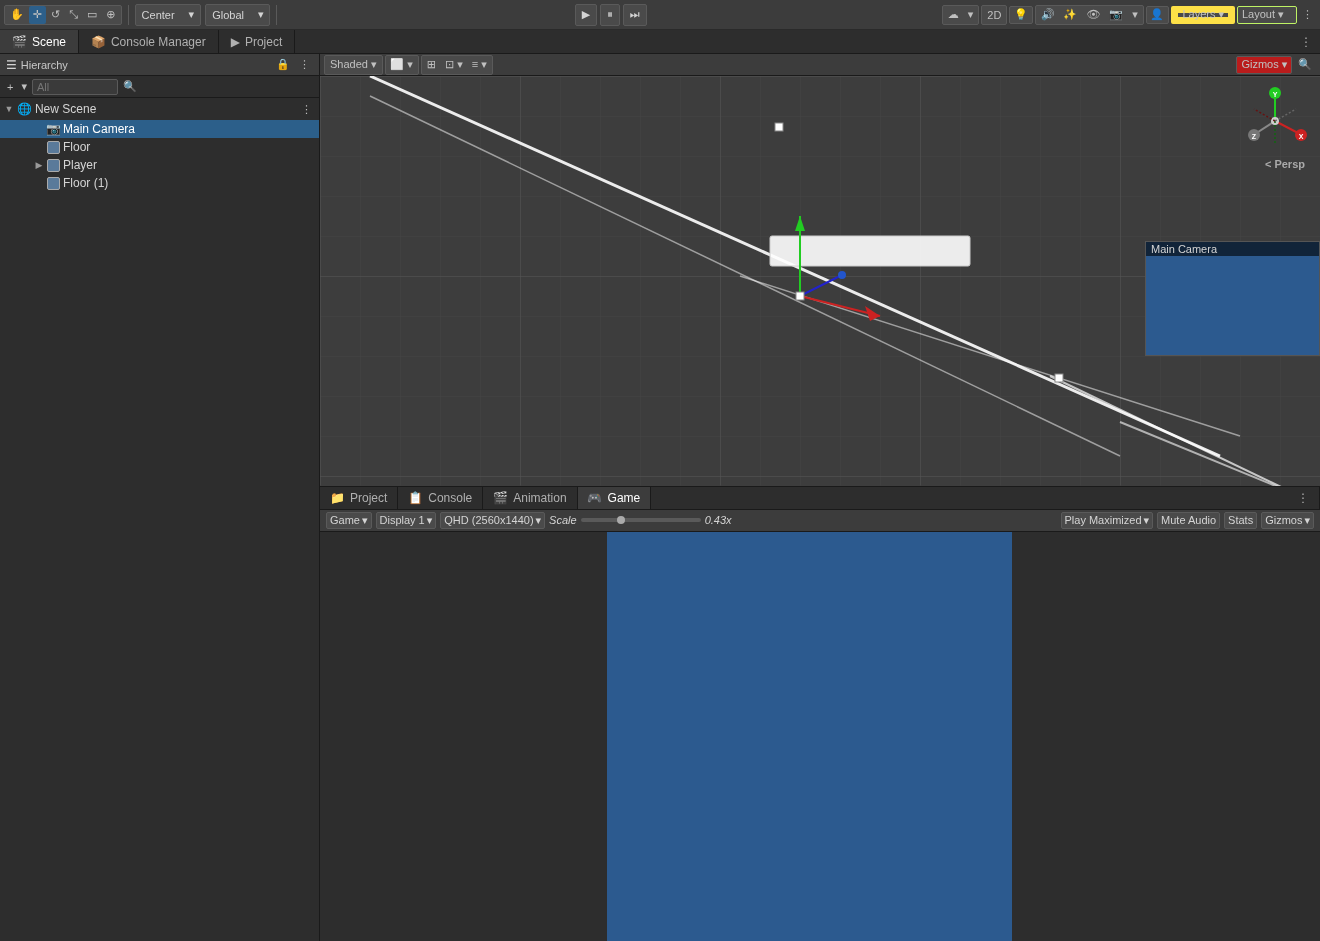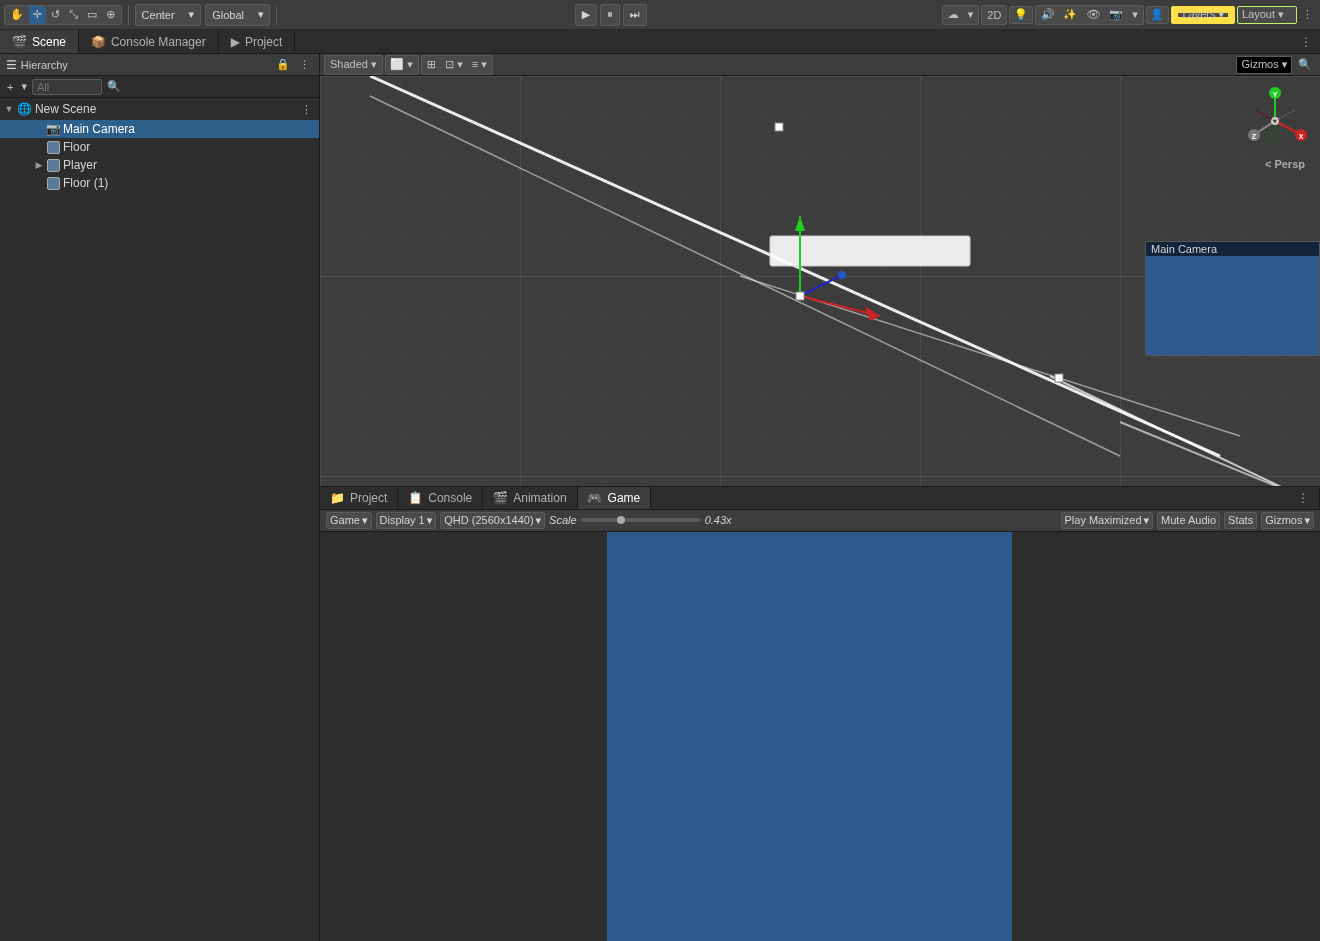--- a/index.html
+++ b/index.html
@@ -313,21 +313,21 @@
       height: 18px;
     }
 
     .search-box {
       background: #3a3a3a;
       border: 1px solid #5a5a5a;
       color: #d4d4d4;
       font-size: 11px;
       padding: 1px 4px;
       border-radius: 2px;
-      width: 70px;
+      width: 86px;
       height: 16px;
     }
 
     
     .scene-tb-group {
       display: flex;
       align-items: center;
       gap: 1px;
       border: 1px solid #5a5a5a;
       border-radius: 2px;
@@ -483,21 +483,21 @@
       </div>
       <div class="scene-tb-group">
         <button class="scene-tb-btn">⬜ ▾</button>
       </div>
       <div class="scene-tb-group">
         <button class="scene-tb-btn">⊞</button>
         <button class="scene-tb-btn">⊡ ▾</button>
         <button class="scene-tb-btn">≡ ▾</button>
       </div>
       <div style="margin-left:auto; display:flex; align-items:center; gap:2px;">
-        <button class="scene-tb-btn" style="background:#000000; border:1px solid #5a5a5a; border-radius:2px;">Gizmos ▾</button>
+        <button class="scene-tb-btn" style="background:#b91c1c; border:1px solid #5a5a5a; border-radius:2px;">Gizmos ▾</button>
         <button class="scene-tb-btn">🔍</button>
       </div>
     </div>
 
     <div class="scene-canvas">
 
       <svg style="position:absolute;top:0;left:0;width:100%;height:100%;" xmlns="http://www.w3.org/2000/svg">
         <defs>
           <pattern id="smallGrid" width="40" height="40" patternUnits="userSpaceOnUse">
             <path d="M 40 0 L 0 0 0 40" fill="none" stroke="#4a4a4a" stroke-width="0.5"></path>

